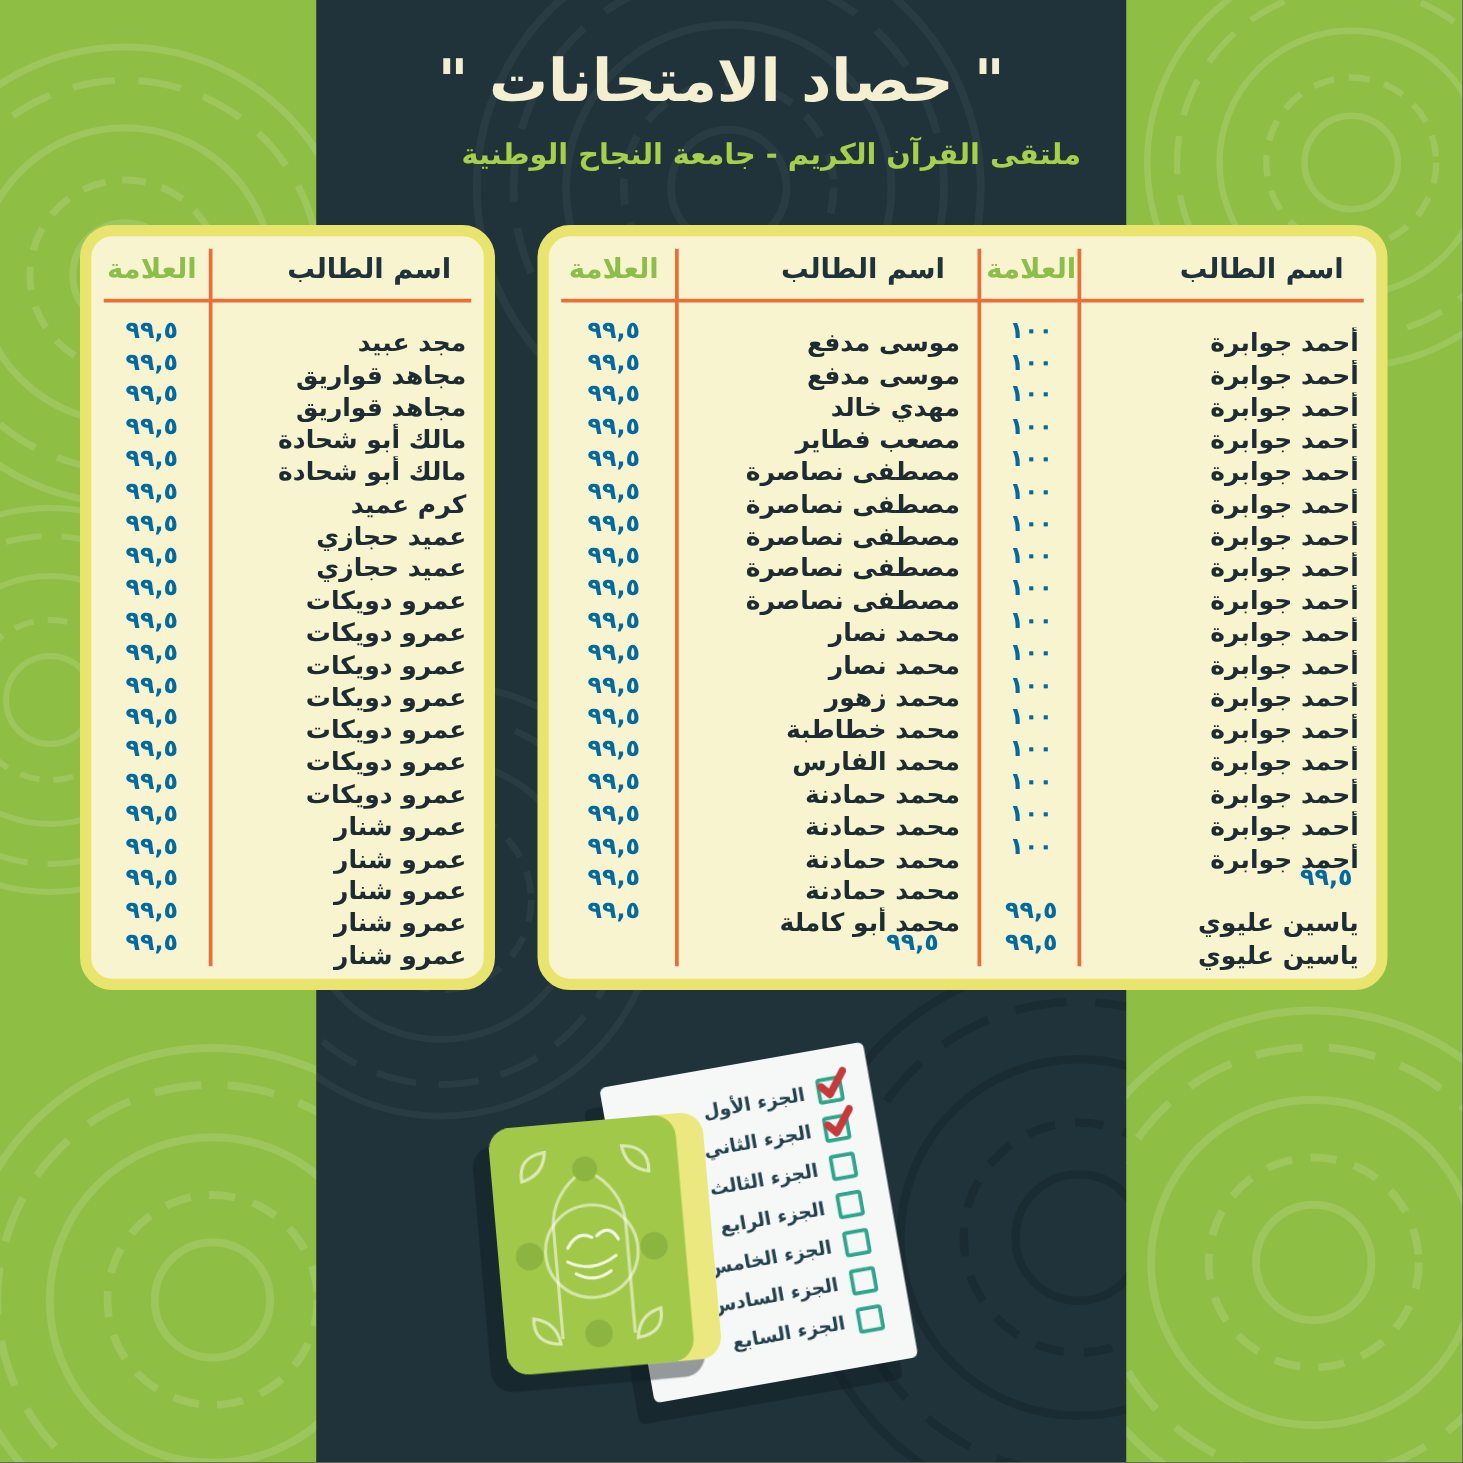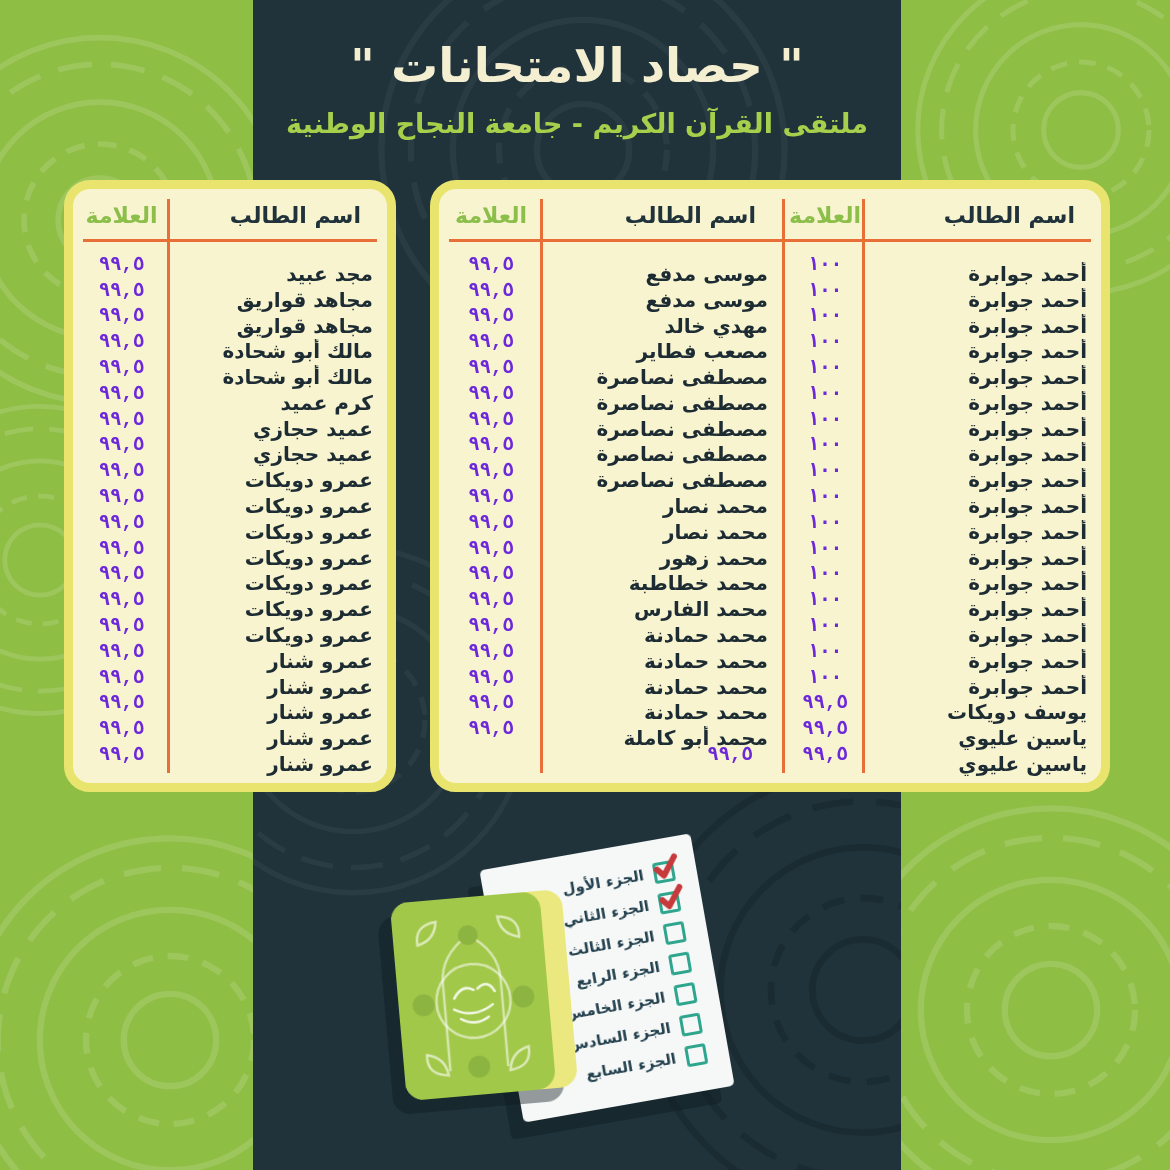--- a/index.html
+++ b/index.html
@@ -20,22 +20,22 @@
   .mandala.shade{color:rgba(0,0,0,0.14);}
 
   
   .title{
     position:absolute;left:253px;width:648px;top:34px;height:64px;
     text-align:center;font-size:47px;line-height:64px;color:#f5efd2;
     direction:rtl;z-index:3;
   }
   .subtitle{
     position:absolute;left:253px;width:648px;top:108px;height:32px;
-    text-align:center;font-size:27px;line-height:32px;color:#a7cf4b;
-    direction:rtl;z-index:3;
+    text-align:center;font-size:23px;line-height:32px;color:#a7cf4b;
+    direction:rtl;z-index:3;padding-left:40px;
   }
 
   
   .card{
     position:absolute;top:180px;height:612px;box-sizing:border-box;
     background:#f8f4d0;border:9px solid #e9e46e;border-radius:26px;
     z-index:4;direction:rtl;
   }
   .card-left{left:64px;width:332px;}
   .card-right{left:430px;width:680px;}
@@ -52,21 +52,21 @@
   .card-right .tb{right:319px;width:343px;}
 
   .thead{position:absolute;top:0;left:0;right:0;height:50px;display:flex;direction:rtl;align-items:flex-end;}
   .rows {position:absolute;top:62px;left:0;right:0;display:flex;flex-direction:column;}
   .trow{display:flex;direction:rtl;align-items:center;height:25.8px;flex:none;}
   .hcell{padding-bottom:11px;font-size:22px;line-height:24px;}
   .hname{color:#20333b;text-align:right;padding-left:20px;box-sizing:border-box;padding-right:26px;}
   .hscore{color:#8cbe4a;text-align:center;box-sizing:border-box;margin-top:13px;}
   .cell{box-sizing:border-box;overflow:hidden;white-space:nowrap;}
   .cname{font-size:20px;color:#1d2b33;text-align:right;padding-left:4px;padding-right:14px;margin-top:20px;}
-  .cscore{font-size:19px;color:#6d28d9;text-align:center;font-family:Liberation Mono, monospace;}
+  .cscore{font-size:19px;color:#0369a1;text-align:center;}
   .card-left  .cname,.card-left  .hname{width:217px;}
   .card-left  .cscore,.card-left .hscore{width:97px;}
   .ta .cname,.ta .hname{width:236px;}
   .ta .cscore,.ta .hscore{width:80px;}
   .tb .cname,.tb .hname{width:239px;}
   .tb .cscore,.tb .hscore{width:104px;}
 
   
   .paper{
     position:absolute;left:500px;top:850px;width:214px;height:256px;
@@ -382,21 +382,20 @@
             <div class="cell cname">أحمد جوابرة</div>
             <div class="cell cscore">١٠٠</div>
           </div>
 
           <div class="trow">
             <div class="cell cname">أحمد جوابرة</div>
             <div class="cell cscore">١٠٠</div>
           </div>
 
           <div class="trow">
-            <div class="cell cname">يوسف دويكات</div>
             <div class="cell cscore">٩٩,٥</div>
           </div>
 
           <div class="trow">
             <div class="cell cname">ياسين عليوي</div>
             <div class="cell cscore">٩٩,٥</div>
           </div>
 
           <div class="trow">
             <div class="cell cname">ياسين عليوي</div>

